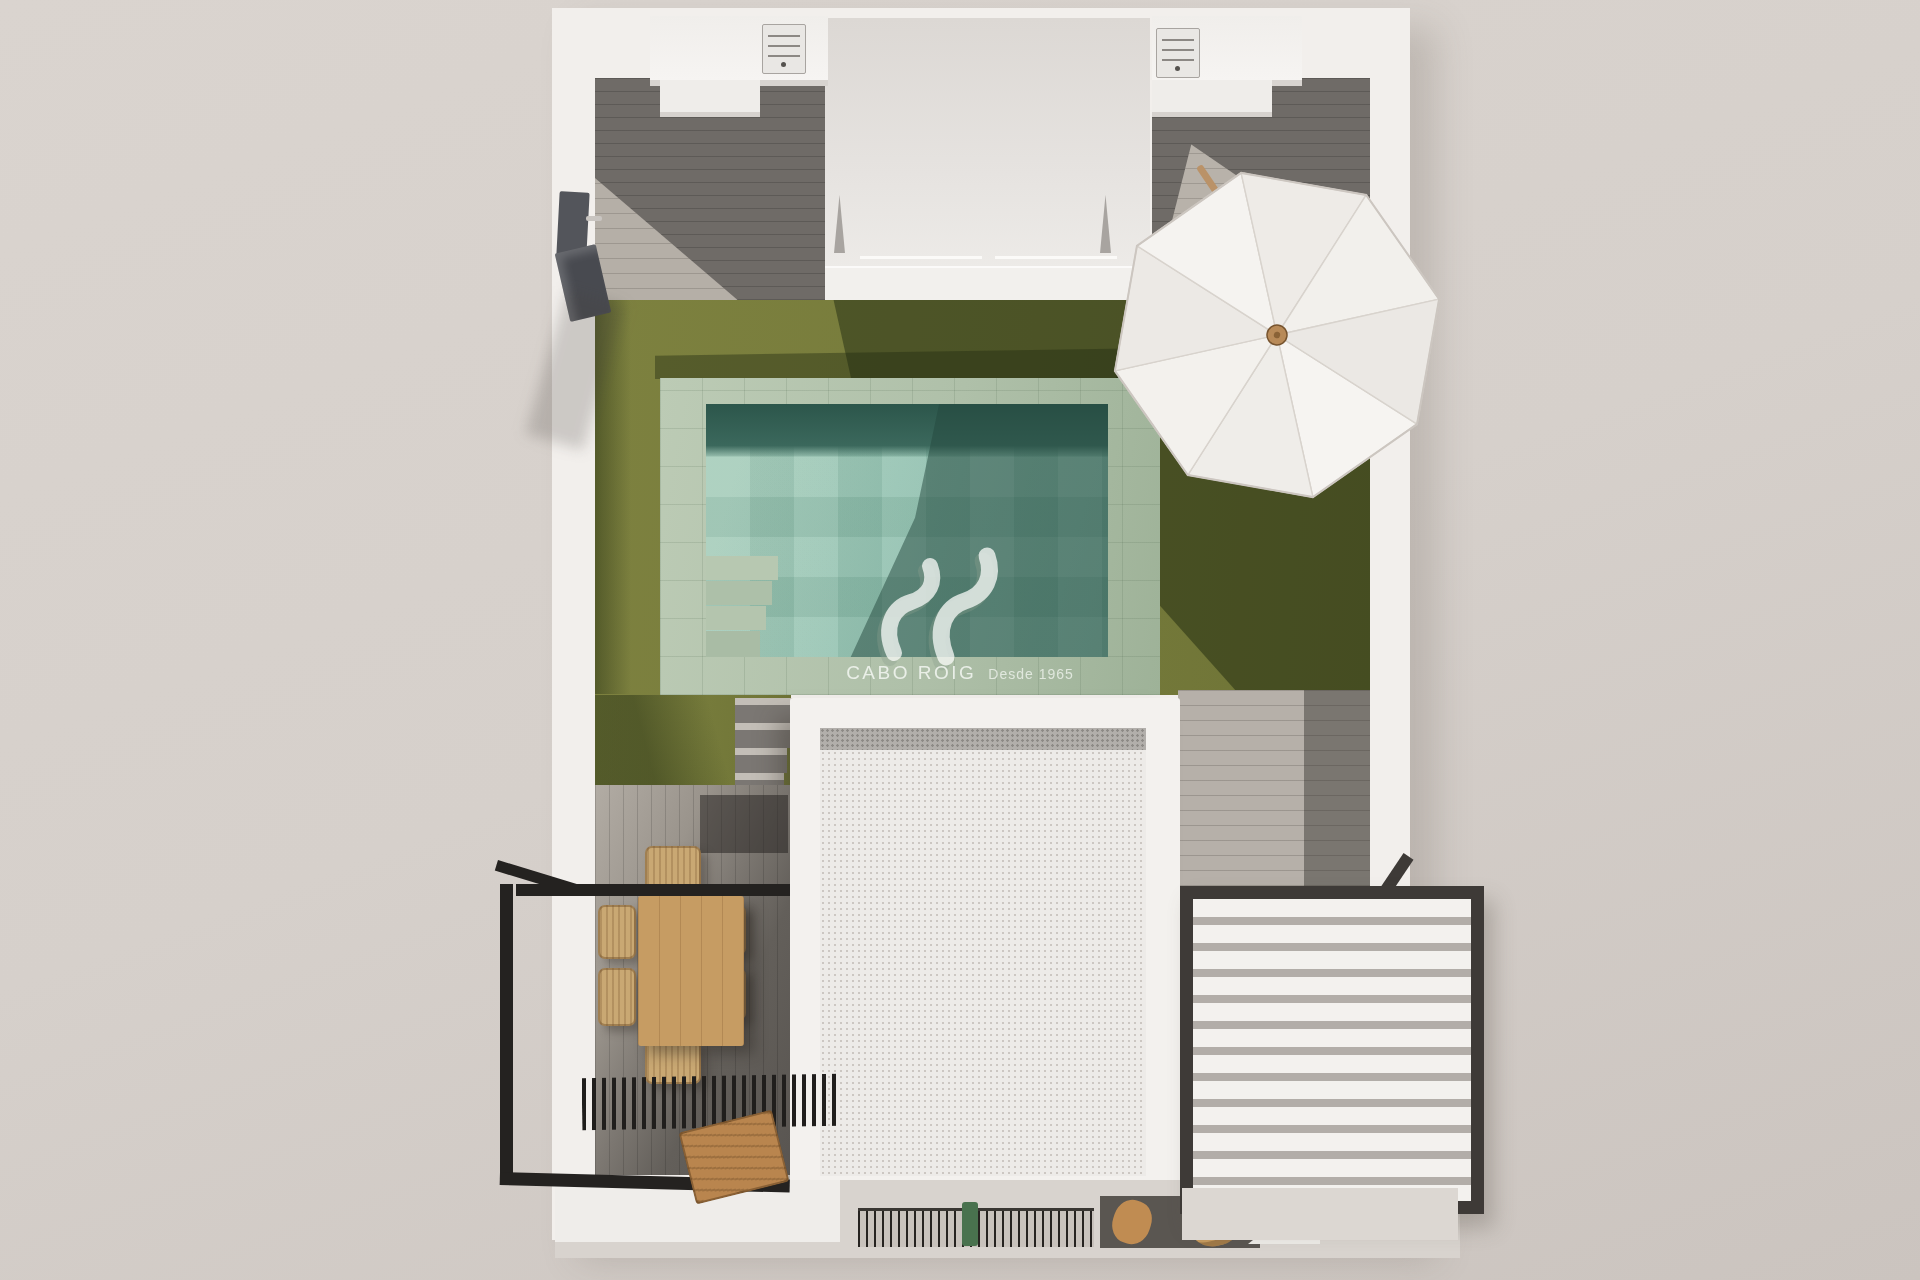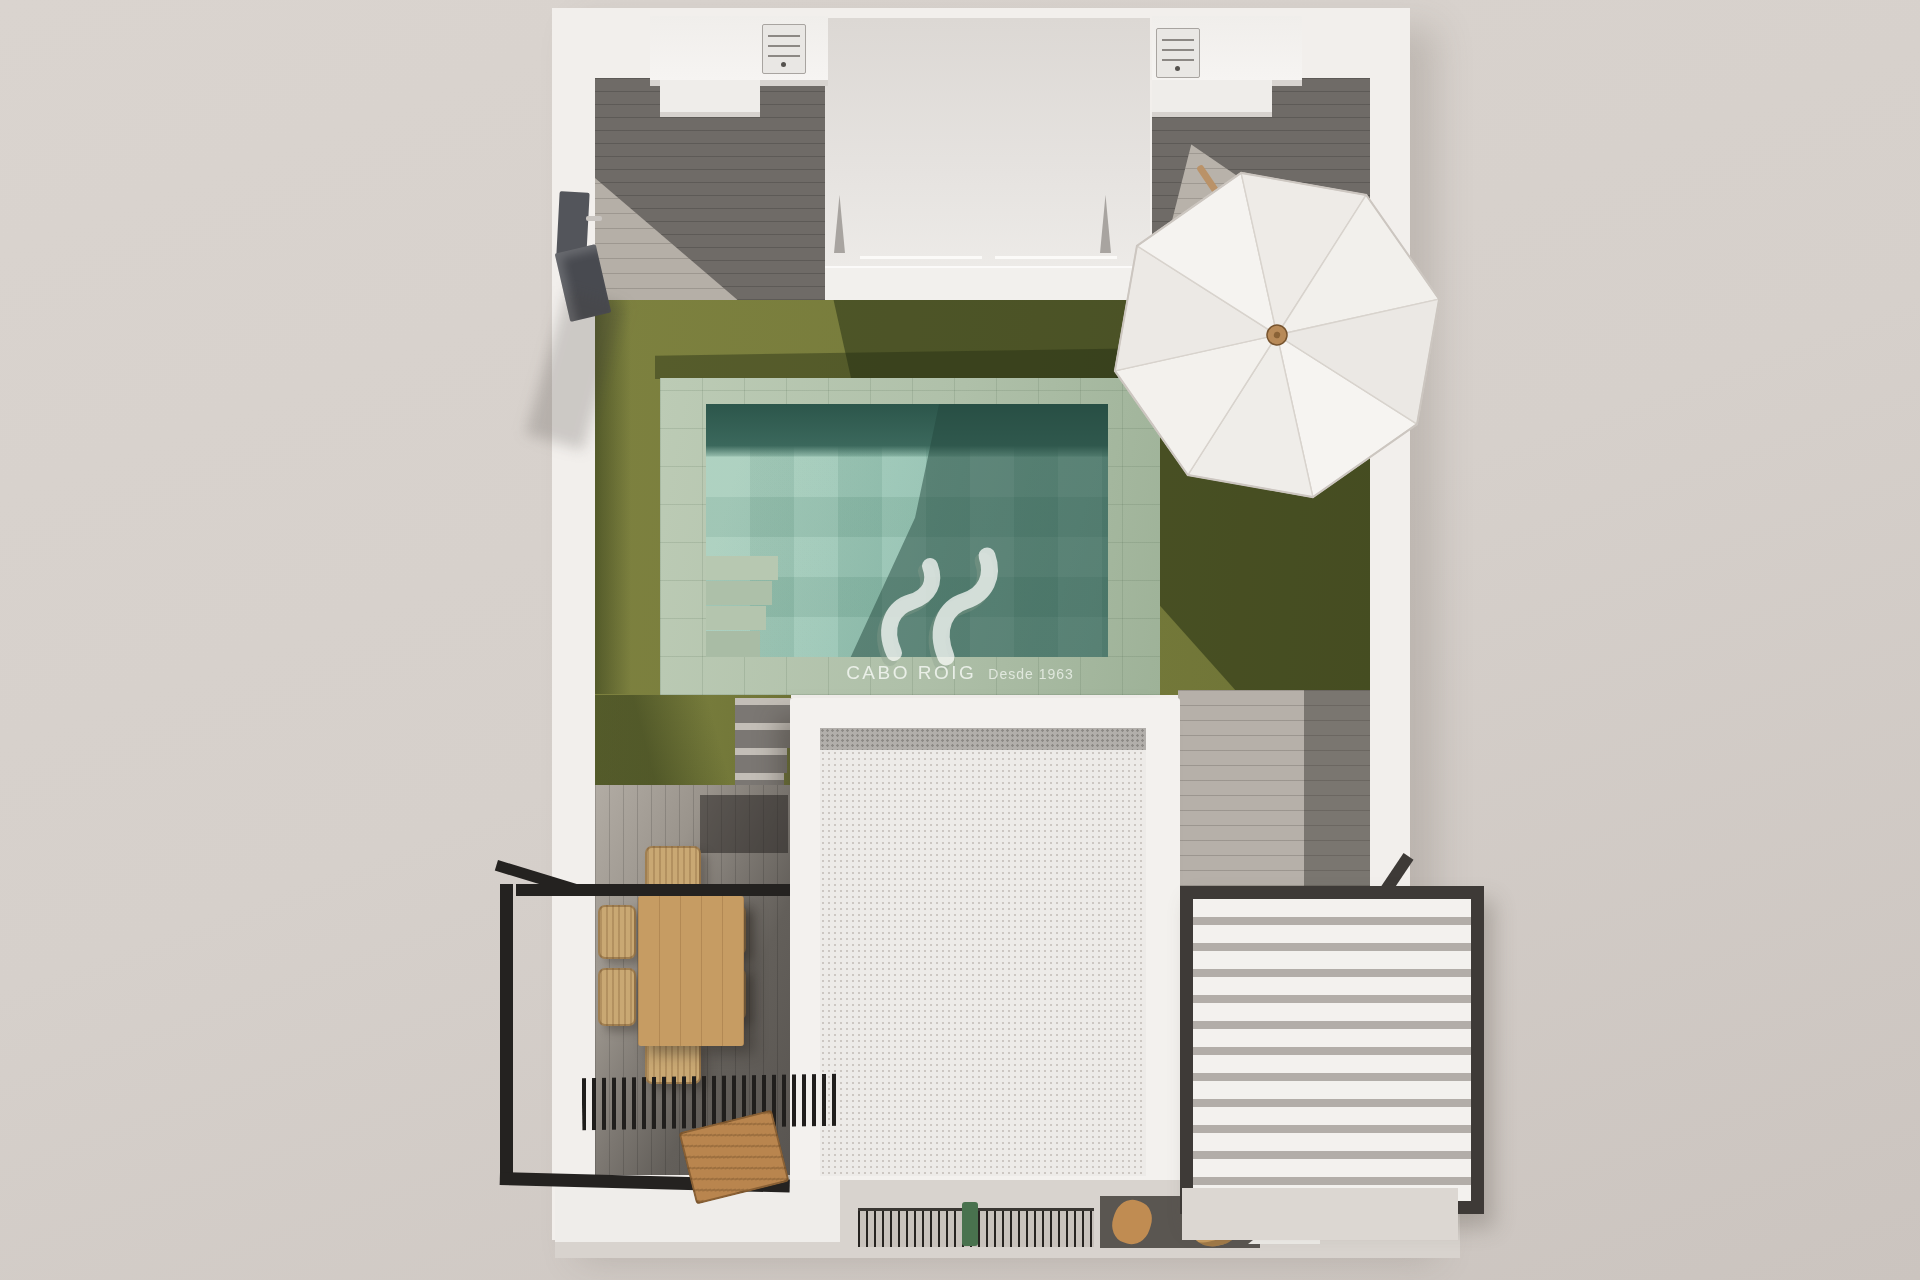--- a/index.html
+++ b/index.html
@@ -212,17 +212,17 @@
     <svg width="150" height="100" viewBox="0 0 150 100" style="overflow:visible;">
       <g fill="none" stroke-linecap="round">
         <path d="M9,93 C-3,66 9,47 26,42 C45,36 51,22 45,6" stroke="rgba(140,160,142,.4)" stroke-width="16" transform="translate(-4,5)"></path>
         <path d="M61,97 C49,68 61,47 80,41 C101,34 109,16 102,-4" stroke="rgba(140,160,142,.4)" stroke-width="17" transform="translate(-4,5)"></path>
         <path d="M9,93 C-3,66 9,47 26,42 C45,36 51,22 45,6" stroke="rgba(250,252,249,.88)" stroke-width="16"></path>
         <path d="M61,97 C49,68 61,47 80,41 C101,34 109,16 102,-4" stroke="rgba(250,252,249,.88)" stroke-width="17"></path>
       </g>
     </svg>
     <div class="wm-text">
       <span class="wm-brand">CABO ROIG</span>
-      <span class="wm-tagline">Desde 1963</span>
+      <span class="wm-tagline">Desde 1965</span>
     </div>
   </div>
 
 </div>
 
 </body></html>

